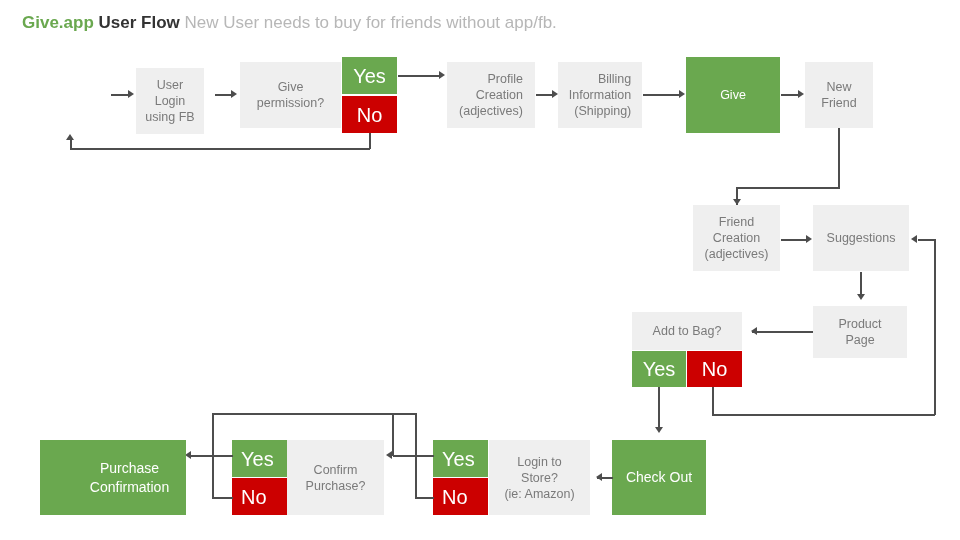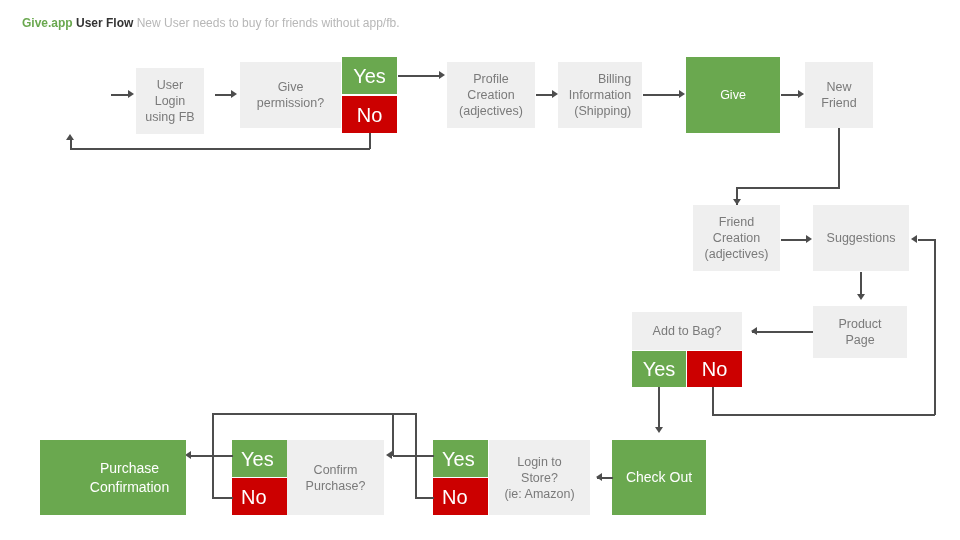--- a/index.html
+++ b/index.html
@@ -18,21 +18,21 @@
     width: 960px;
     height: 540px;
     background: #ffffff;
   }
 
   
   #title-bar {
     position: absolute;
     left: 22px;
     top: 12px;
-    font-size: 12px;
+    font-size: 17px;
     line-height: 22px;
     white-space: nowrap;
   }
   #title-bar .brand {
     color: #6aa84f;
     font-weight: bold;
   }
   #title-bar .main {
     color: #333333;
     font-weight: bold;
@@ -136,21 +136,21 @@
   <div class="node red yn" style="left:342px; top:96px; width:55px; height:37px;">No</div>
 
   <div class="ln h" style="left:398px; top:75px; width:42px;"></div>
   <div class="arrow right" style="left:439px; top:71.4px;"></div>
 
   <div class="ln v" style="left:369px; top:133px; width:1.6px; height:16px;"></div>
   <div class="ln h" style="left:70px; top:148px; width:300px;"></div>
   <div class="ln v" style="left:70px; top:140px; height:9px;"></div>
   <div class="arrow up" style="left:65.8px; top:134px;"></div>
 
-  <div class="node grey" style="left:447px; top:62px; width:88px; height:66px;">Profile
+  <div class="node grey" style="left:447px; top:62px; width:88px; height:66px;text-align:right;">Profile
 Creation
 (adjectives)</div>
 
   <div class="ln h" style="left:536px; top:94px; width:17px;"></div>
   <div class="arrow right" style="left:552px; top:90.4px;"></div>
 
   <div class="node grey" style="left:558px; top:62px; width:84px; height:66px;text-align:right;">Billing
 Information
 (Shipping)</div>
 

